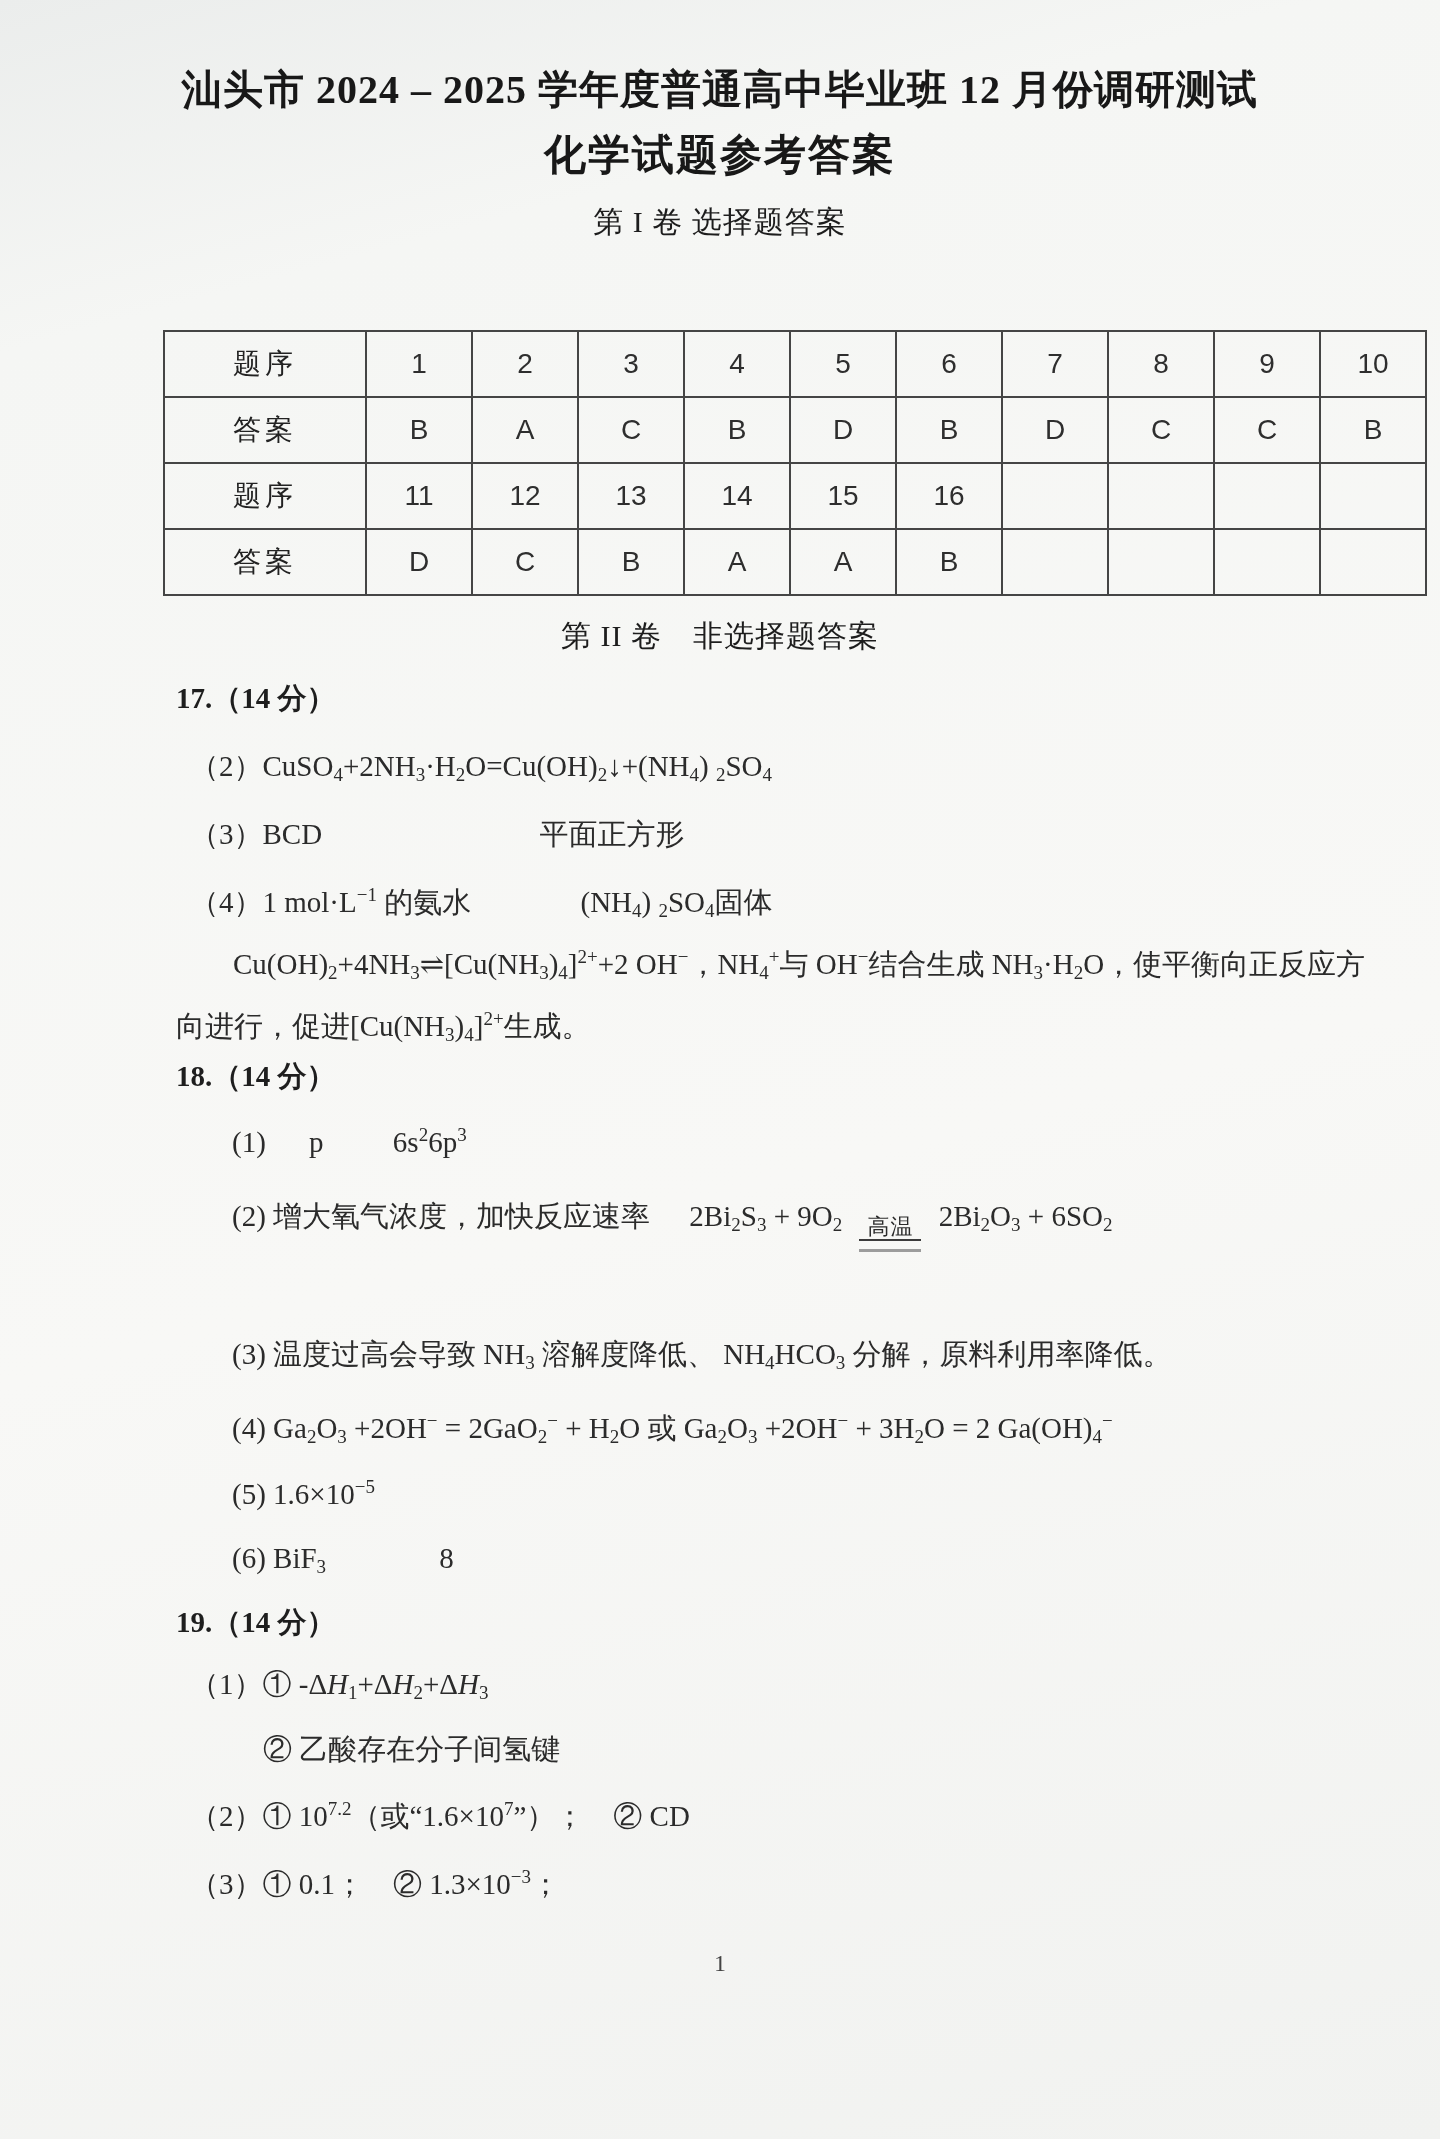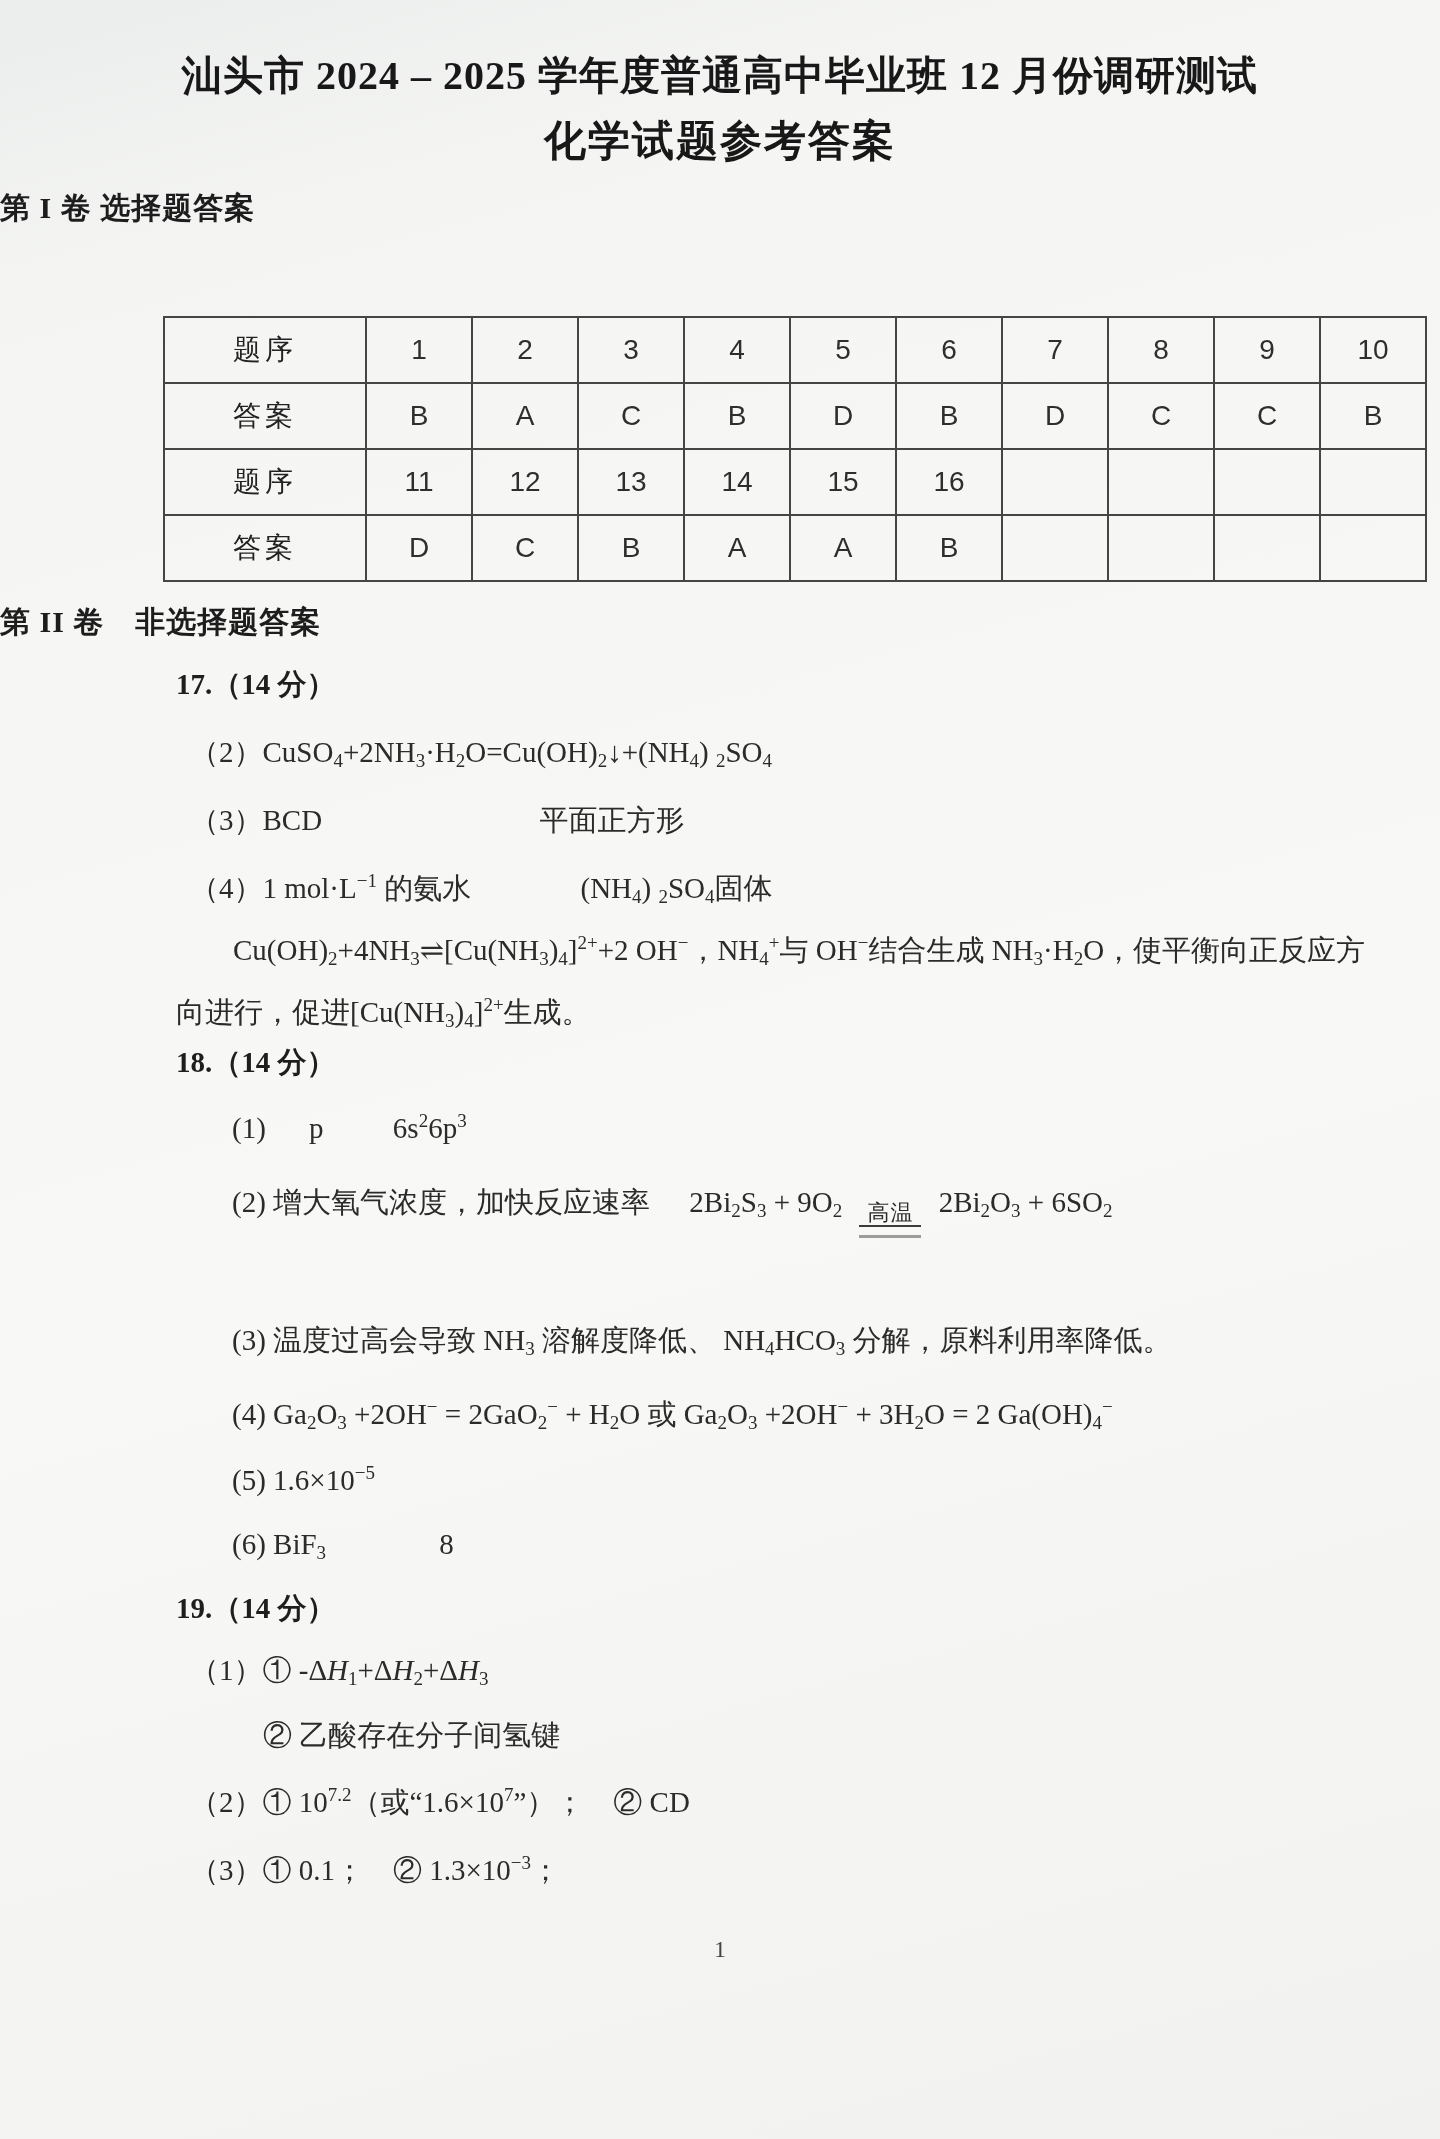--- a/index.html
+++ b/index.html
@@ -7,30 +7,30 @@
     width:1440px;height:2139px;
     background:#eef0ef;
     font-family:"Liberation Serif","DejaVu Serif",serif;
     color:#2b2b2b;
   }
   .page{
     position:relative;width:1440px;height:2139px;overflow:hidden;
     background:linear-gradient(165deg,#ebedec 0%,#f5f6f4 14%,#f8f8f6 55%,#f1f2f0 100%);
   }
   .doc-title{
-    padding-top:52px;margin:0;text-align:center;
+    padding-top:52px;margin:14px;text-align:center;
     font-size:40px;font-weight:bold;color:#181818;letter-spacing:1px;line-height:1.2;
   }
   .doc-subtitle{
     margin:16px 0 0 0;text-align:center;
     font-size:42px;font-weight:bold;color:#181818;letter-spacing:2px;line-height:1.2;
   }
   .sec-head{
-    margin-top:24px;
-    font-size:30px;font-weight:bold;color:#1d1d1d;line-height:36px;letter-spacing:1px;
+    margin-top:24px;text-align:center;
+    font-size:30px;font-weight:normal;color:#1d1d1d;line-height:36px;letter-spacing:1px;
   }
   .sec-head.second{margin-top:22px;}
   table.answers{
     border-collapse:collapse;table-layout:fixed;
     margin:90px 0 0 163px;width:1242px;
     background:transparent;
     padding-left:48px;
   }
   table.answers td,table.answers th{
     border:2px solid #454545;height:64px;padding:0;

